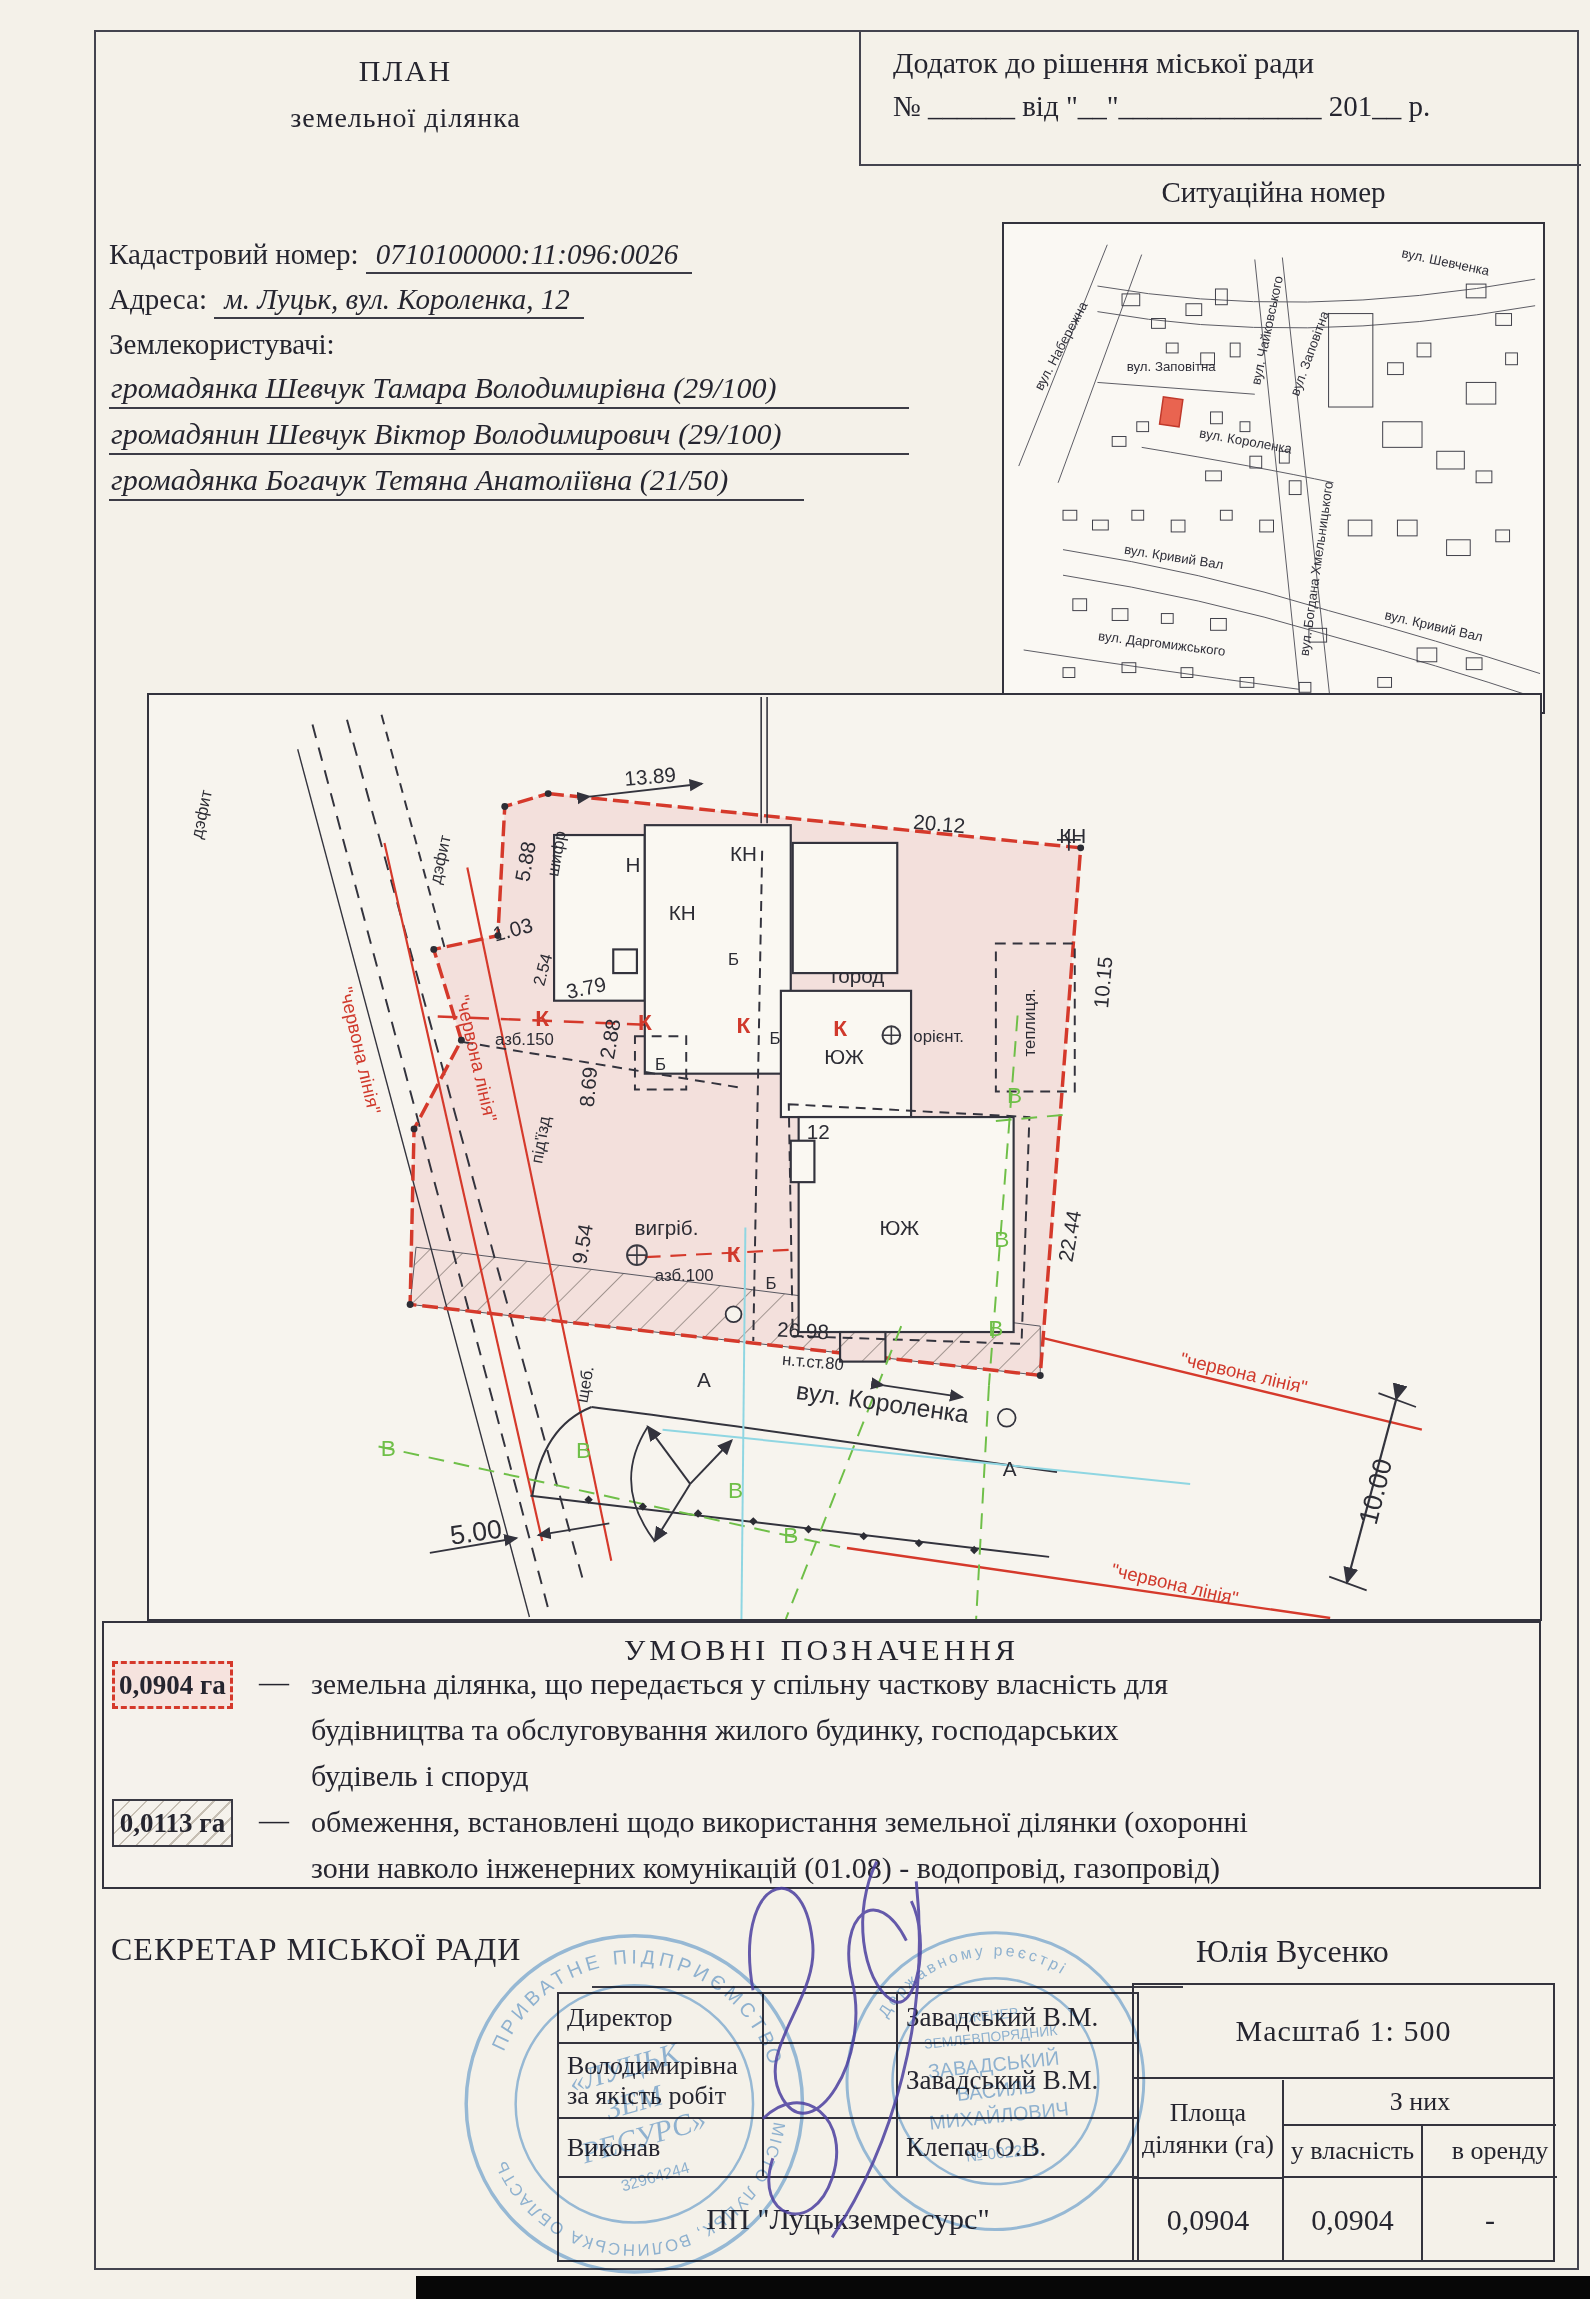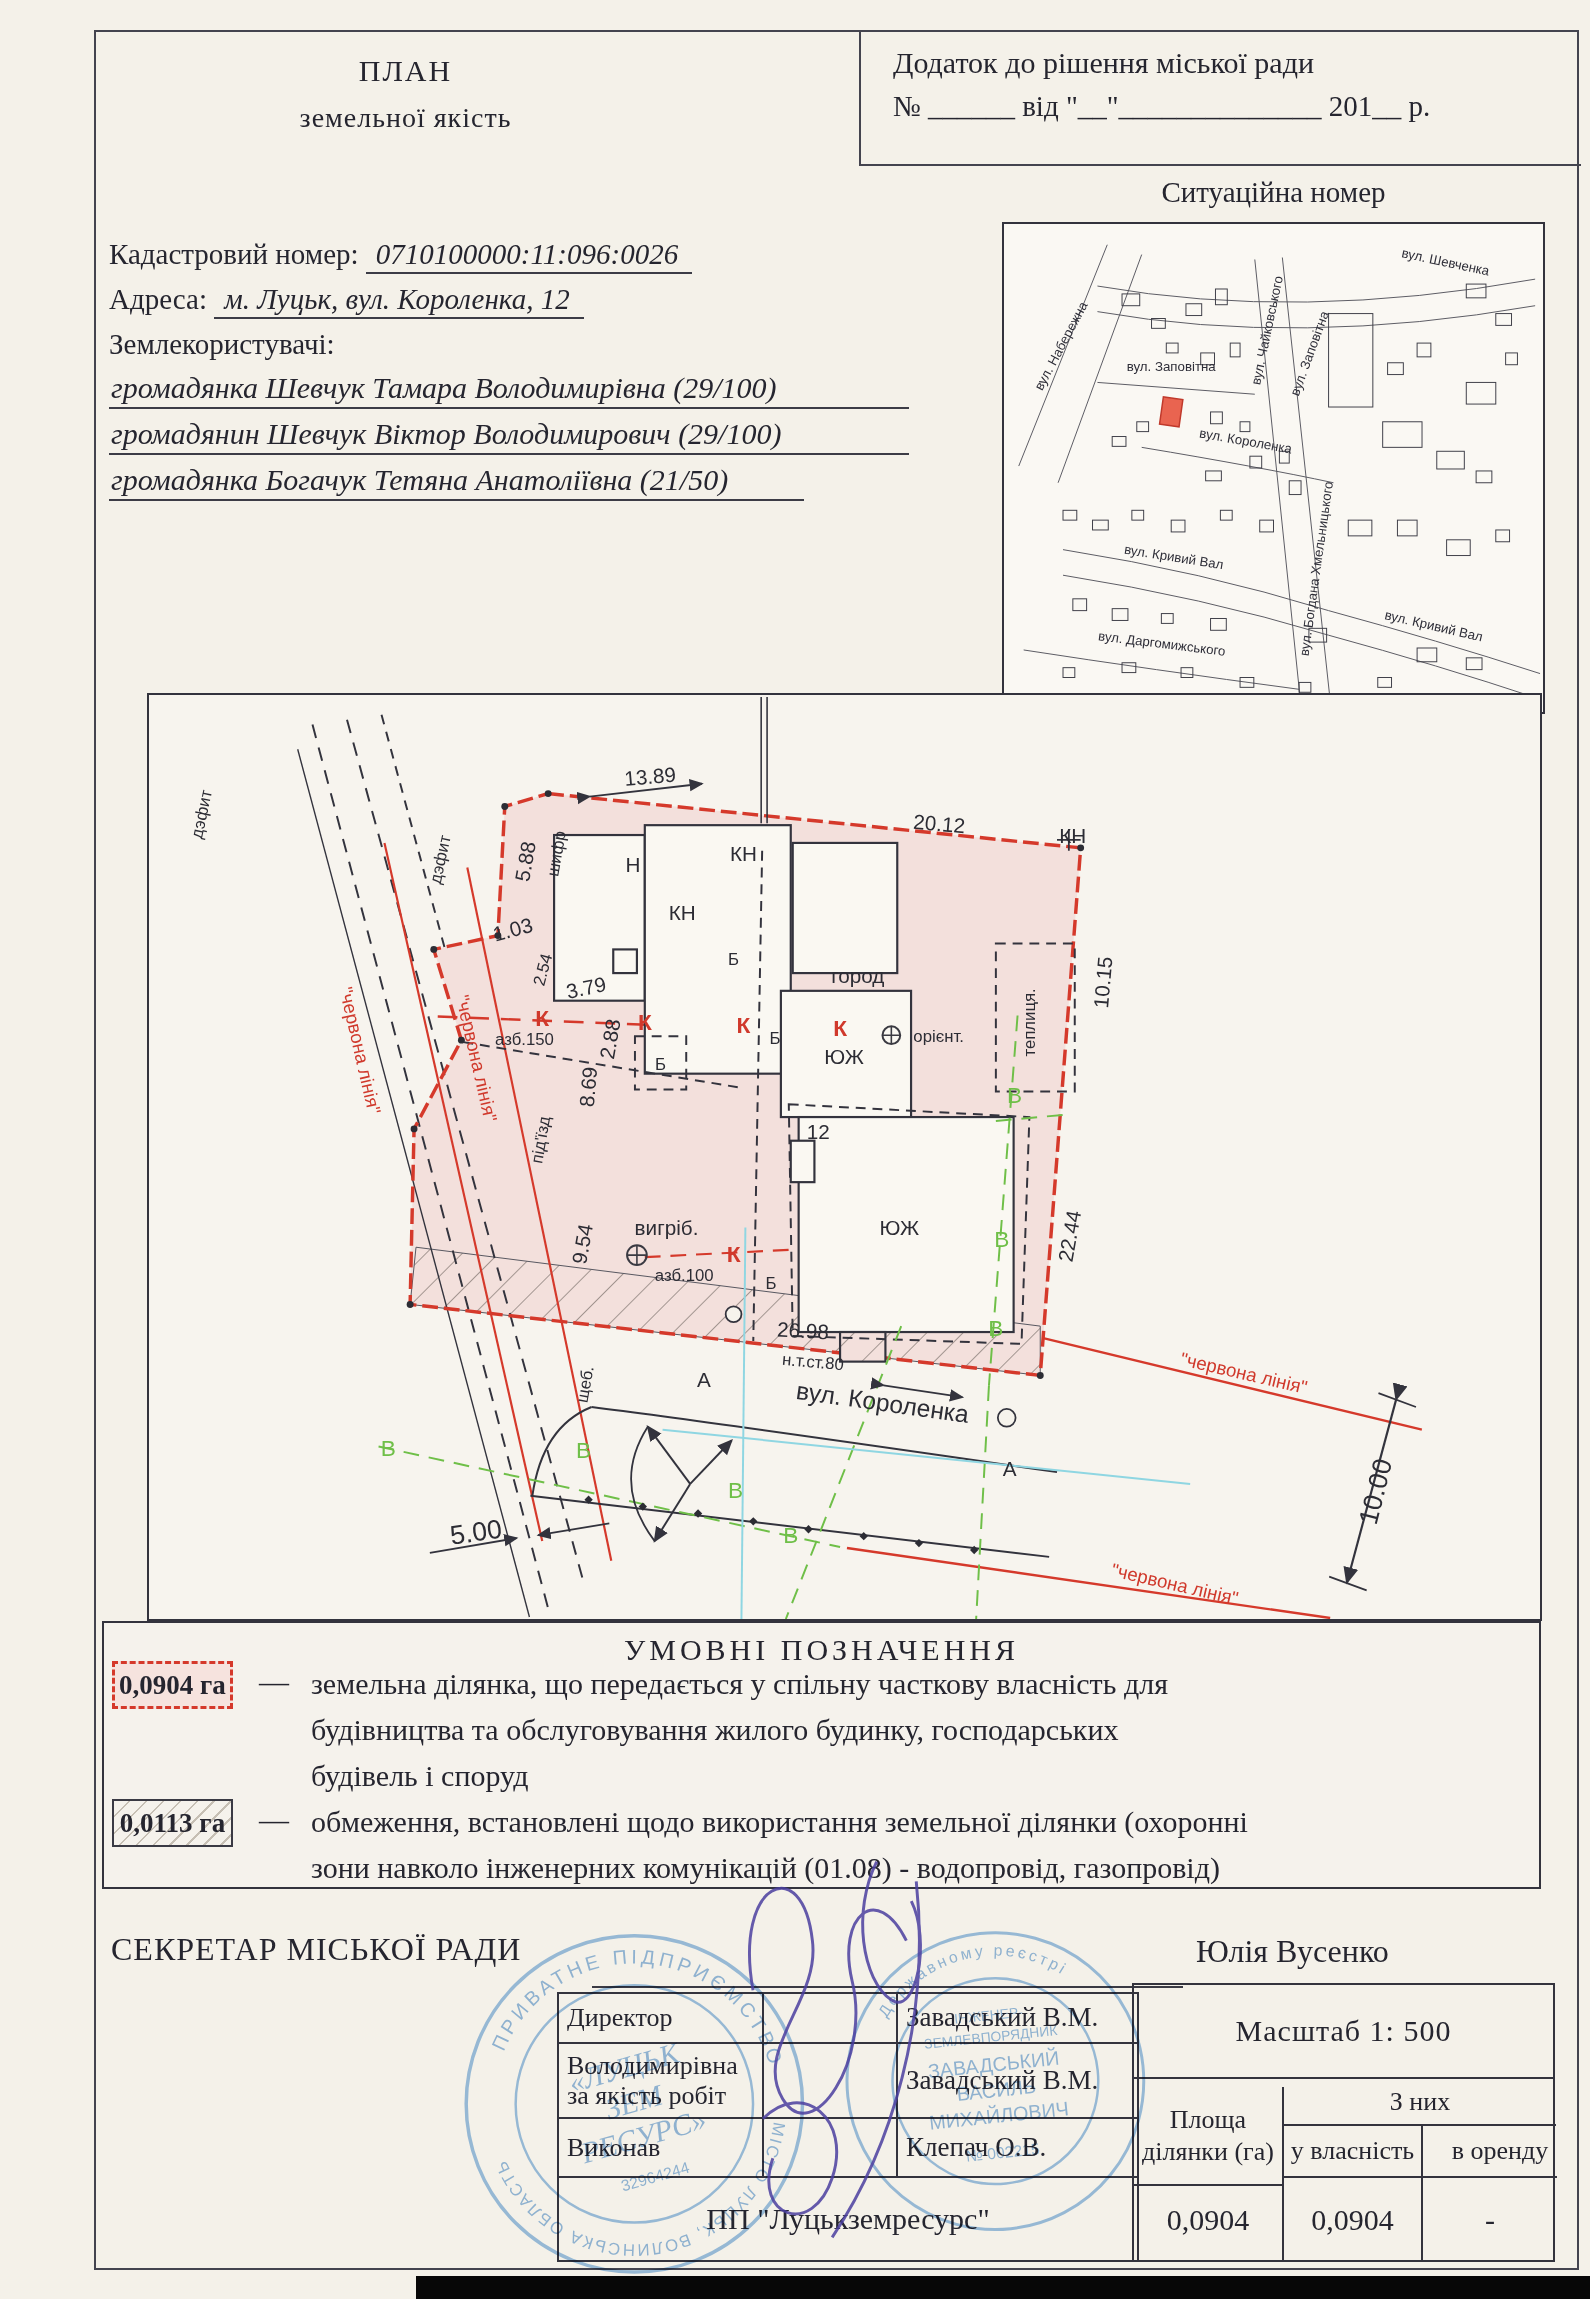--- a/index.html
+++ b/index.html
@@ -58,21 +58,21 @@
   .cell.name{font-size:27px;}
   .company{grid-column:1 / span 3;border:none;display:flex;align-items:center;
            justify-content:center;font-size:30px;}
   .scalebox{position:absolute;left:1132px;top:1983px;width:423px;height:96px;
             border:2.5px solid #33333d;box-sizing:border-box;display:flex;
             align-items:center;justify-content:center;font-size:30px;letter-spacing:1px;}
   .area-table{position:absolute;left:1132px;top:2079px;width:423px;height:183px;
               border:2.5px solid #33333d;border-top:none;box-sizing:border-box;font-size:26px;}
   .at{position:absolute;display:flex;align-items:center;justify-content:center;
       text-align:center;box-sizing:border-box;line-height:1.2;}
-  .at-area{left:0;top:8px;width:150px;height:99px;border-right:2px solid #33333d;
+  .at-area{left:0;top:1px;width:150px;height:99px;border-right:2px solid #33333d;
            border-bottom:2px solid #33333d;padding:0 1px;}
   .at-ofthem{left:150px;top:0;width:272px;height:47px;border-bottom:2px solid #33333d;}
   .at-own{left:150px;top:47px;width:139px;height:52px;border-right:2px solid #33333d;
           border-bottom:2px solid #33333d;}
   .at-rent{left:289px;top:47px;width:134px;height:52px;border-bottom:2px solid #33333d;padding-left:20px;}
   .at-v1{left:0;top:99px;width:150px;height:84px;border-right:2px solid #33333d;font-size:30px;}
   .at-v2{left:150px;top:99px;width:139px;height:84px;border-right:2px solid #33333d;font-size:30px;}
   .at-v3{left:289px;top:99px;width:134px;height:84px;font-size:30px;}
   .black-strip{position:absolute;left:416px;top:2276px;width:1175px;height:24px;background:#070707;}
   
@@ -92,21 +92,21 @@
   .stamp-serif{font-family:"Liberation Serif",serif;fill:#4e8fd0;}
 </style>
 </head>
 <body>
 
 <div class="page">
   <div class="frame"></div>
 
   <div class="plan-title">
     <div>ПЛАН</div>
-    <div class="l2">земельної якість</div>
+    <div class="l2">земельної ділянка</div>
   </div>
   <div class="appendix">
     <div>Додаток до рішення  міської ради</div>
     <div class="no">№ ______ від "__"______________ 201__ р.</div>
   </div>
 
   <div class="sit-title">Ситуаційна номер</div>
 
   <div class="info">
     <div class="row">

